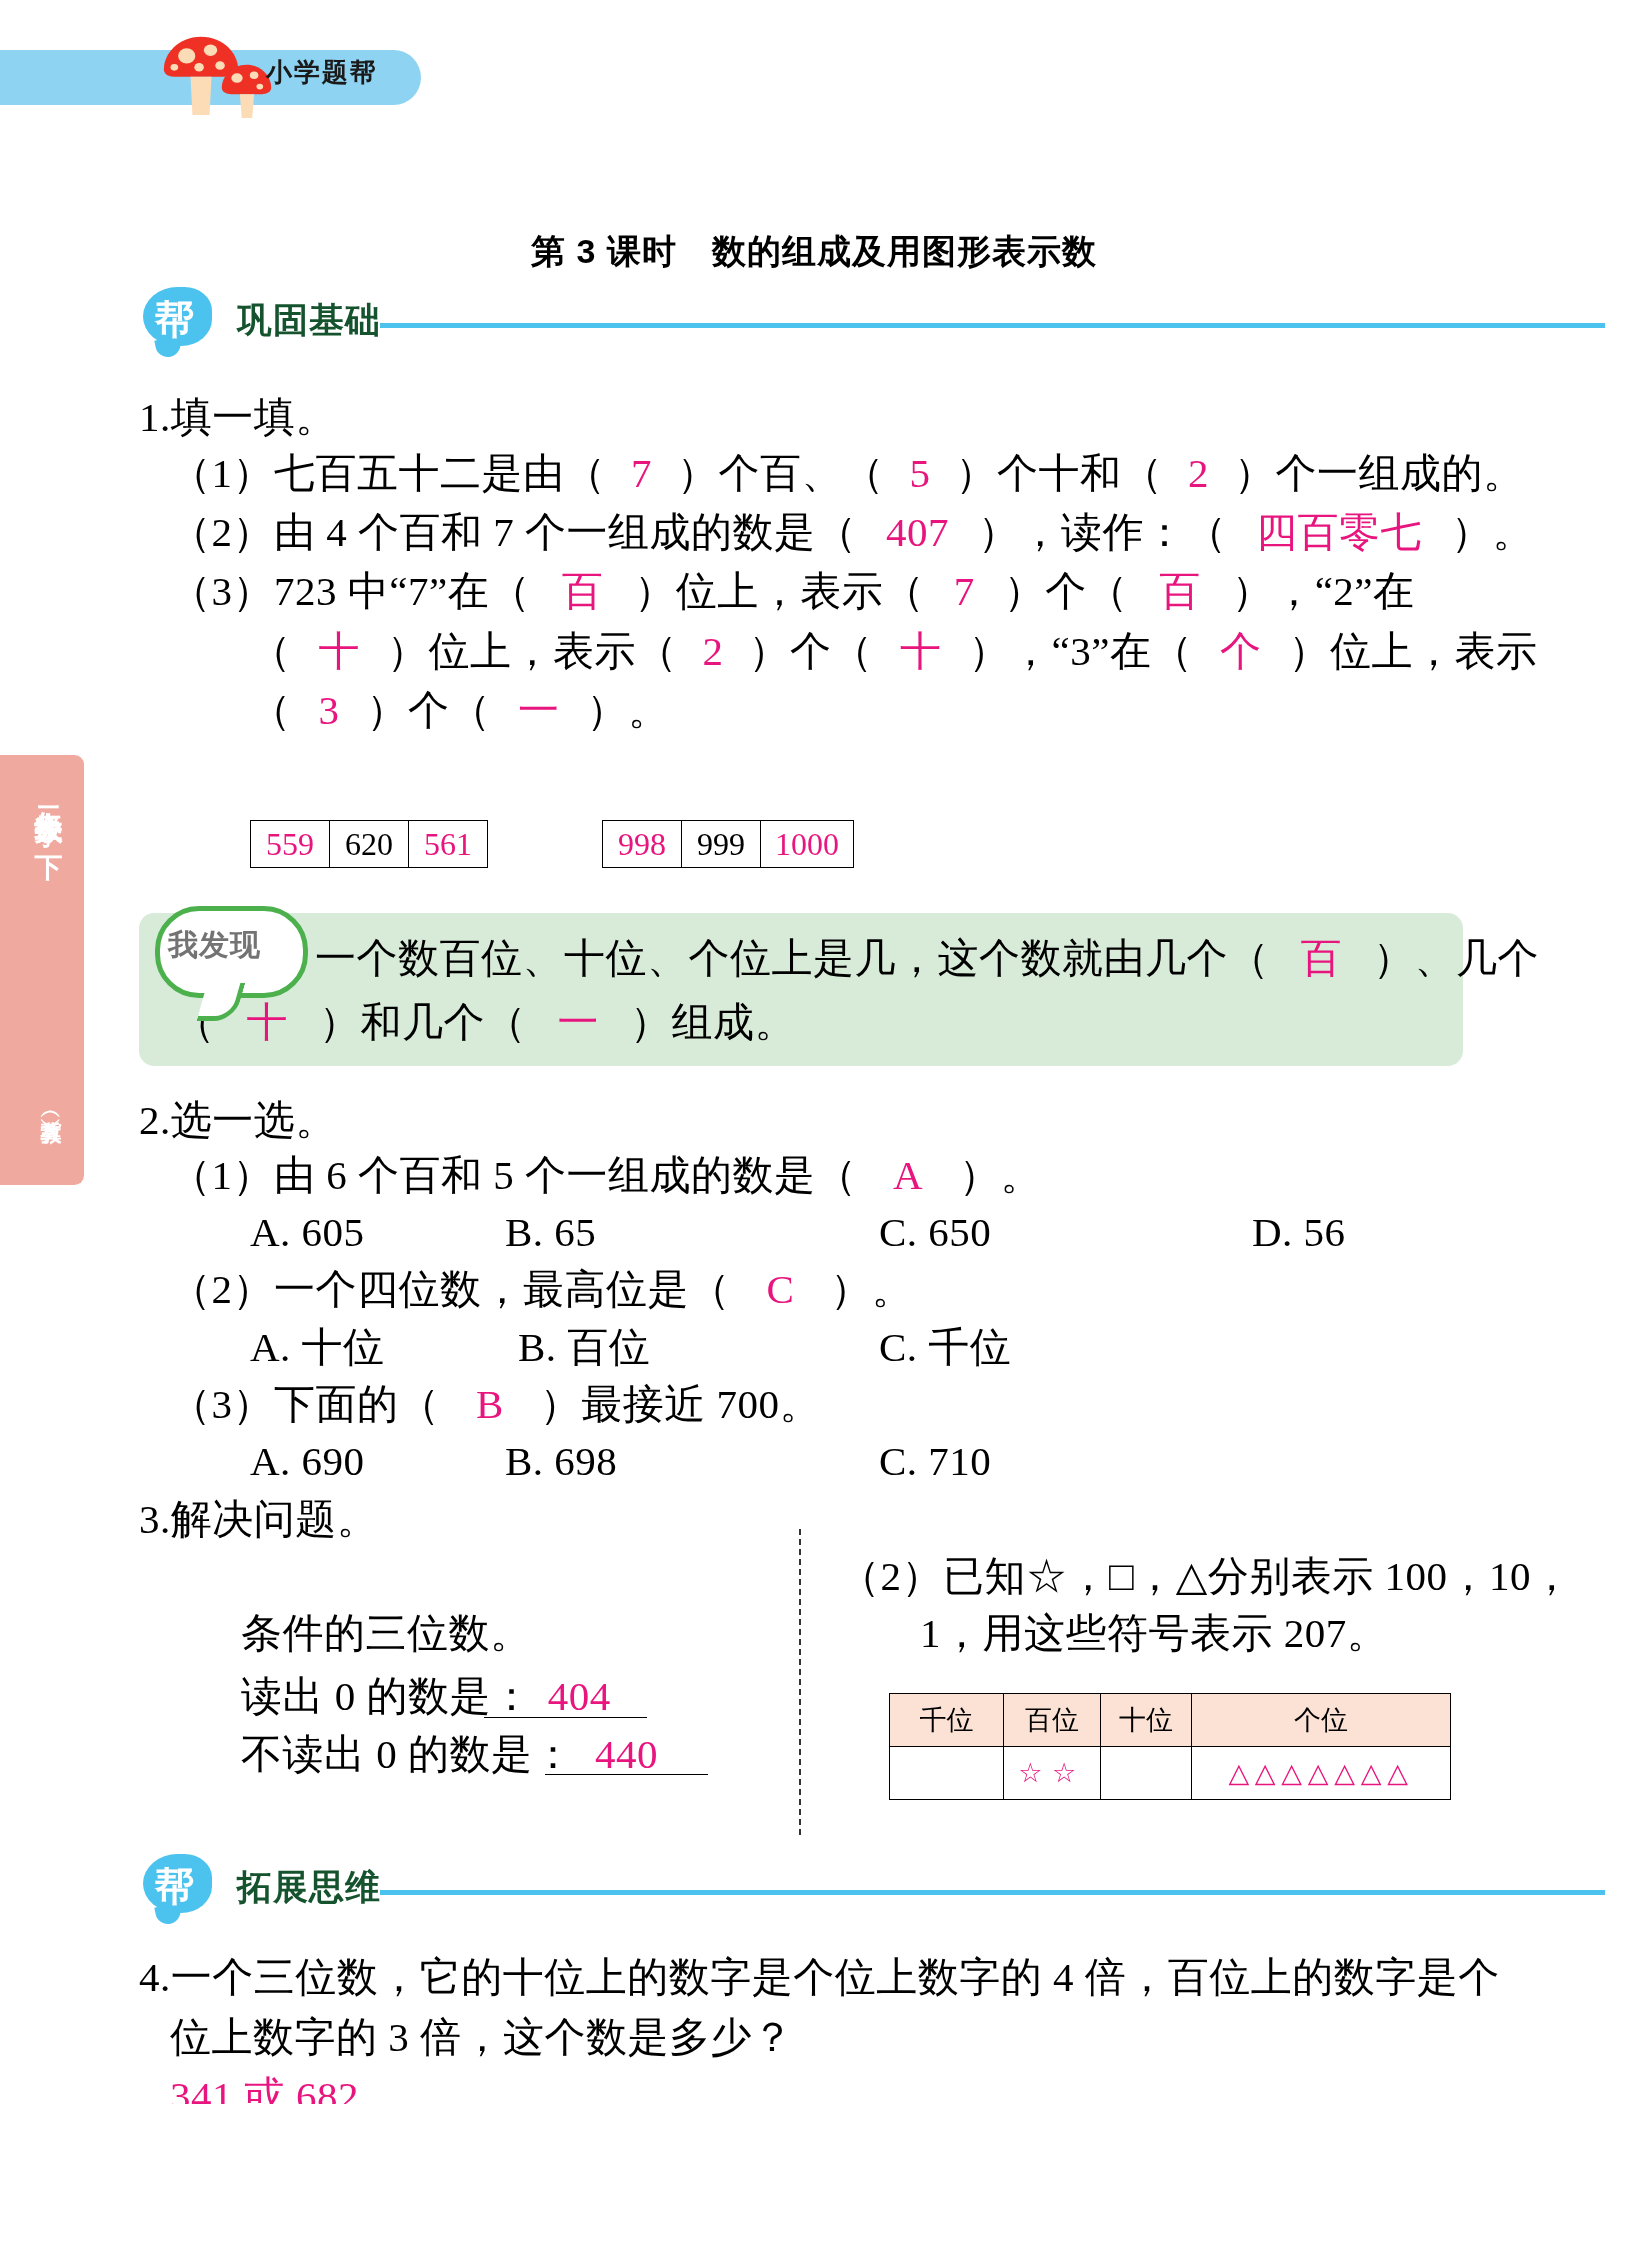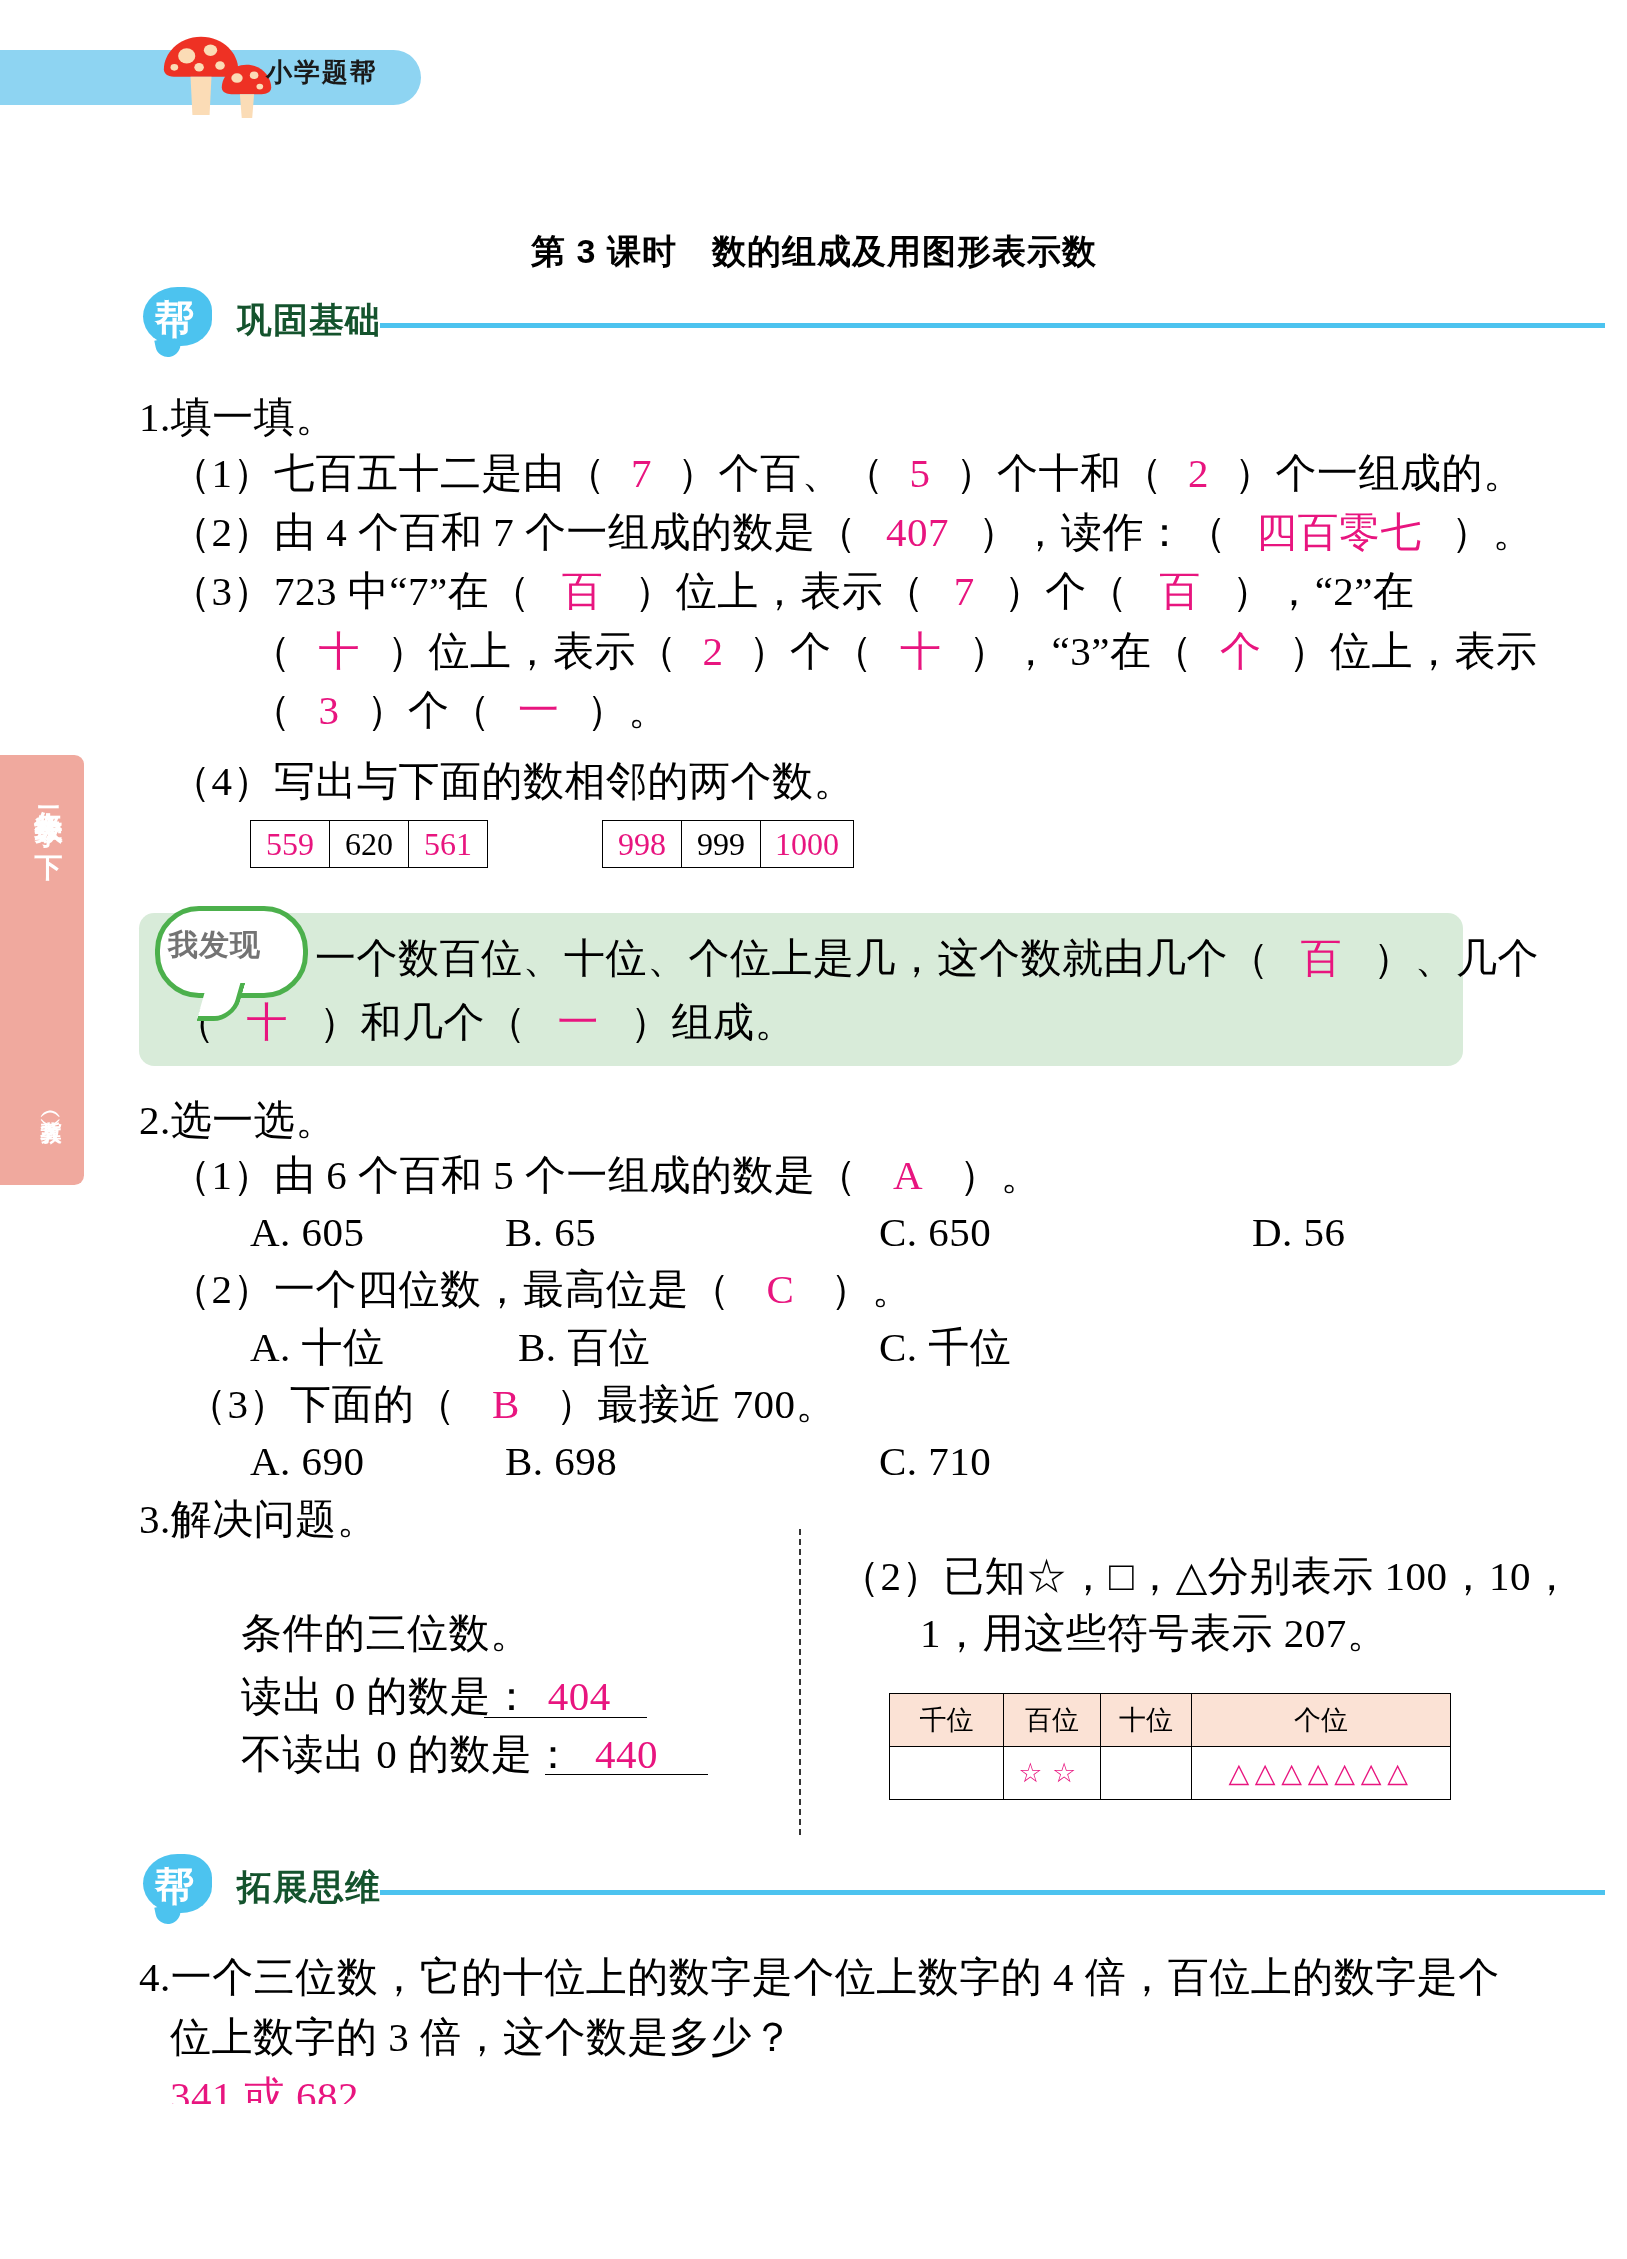--- a/index.html
+++ b/index.html
@@ -348,23 +348,20 @@
   </div>
 
   <div class="txt" style="left:250px; top:635px;">
     <span>（</span><span class="ans" style="padding:0 27px;">十</span><span>）位上，表示（</span><span class="ans" style="padding:0 25px;">2</span><span>）个（</span><span class="ans" style="padding:0 27px;">十</span><span>），“3”在（</span><span class="ans" style="padding:0 27px;">个</span><span>）位上，表示</span>
   </div>
 
   <div class="txt" style="left:250px; top:694px;">
     <span>（</span><span class="ans" style="padding:0 27px;">3</span><span>）个（</span><span class="ans" style="padding:0 27px;">一</span><span>）。</span>
   </div>
 
-  <div class="txt" style="left:170px; top:765px;">
-    <span>（4）</span><span>写出与下面的数相邻的两个数。</span>
-  </div>
 
   <div class="numstrip" style="left:250px; top:820px;">
     <div class="cell ans">559</div>
     <div class="cell">620</div>
     <div class="cell ans">561</div>
   </div>
   <div class="numstrip" style="left:602px; top:820px;">
     <div class="cell ans">998</div>
     <div class="cell">999</div>
     <div class="cell ans" style="width:92px;">1000</div>
@@ -392,21 +389,21 @@
   <div class="txt" style="left:879px; top:1216px;">C. 650</div>
   <div class="txt" style="left:1252px; top:1216px;">D. 56</div>
 
   <div class="txt" style="left:170px; top:1273px;">
     <span>（2）</span><span>一个四位数，最高位是（</span><span class="ans" style="padding:0 36px;">C</span><span>）。</span>
   </div>
   <div class="txt" style="left:250px; top:1331px;">A. 十位</div>
   <div class="txt" style="left:518px; top:1331px;">B. 百位</div>
   <div class="txt" style="left:879px; top:1331px;">C. 千位</div>
 
-  <div class="txt" style="left:170px; top:1388px;margin-left:16px;">
+  <div class="txt" style="left:170px; top:1388px;">
     <span>（3）</span><span>下面的（</span><span class="ans" style="padding:0 36px;">B</span><span>）最接近 700。</span>
   </div>
   <div class="txt" style="left:250px; top:1445px;">A. 690</div>
   <div class="txt" style="left:505px; top:1445px;">B. 698</div>
   <div class="txt" style="left:879px; top:1445px;">C. 710</div>
 
   <div class="txt" style="left:139px; top:1503px;">
     <span>3.</span><span>解决问题。</span>
   </div>
 

